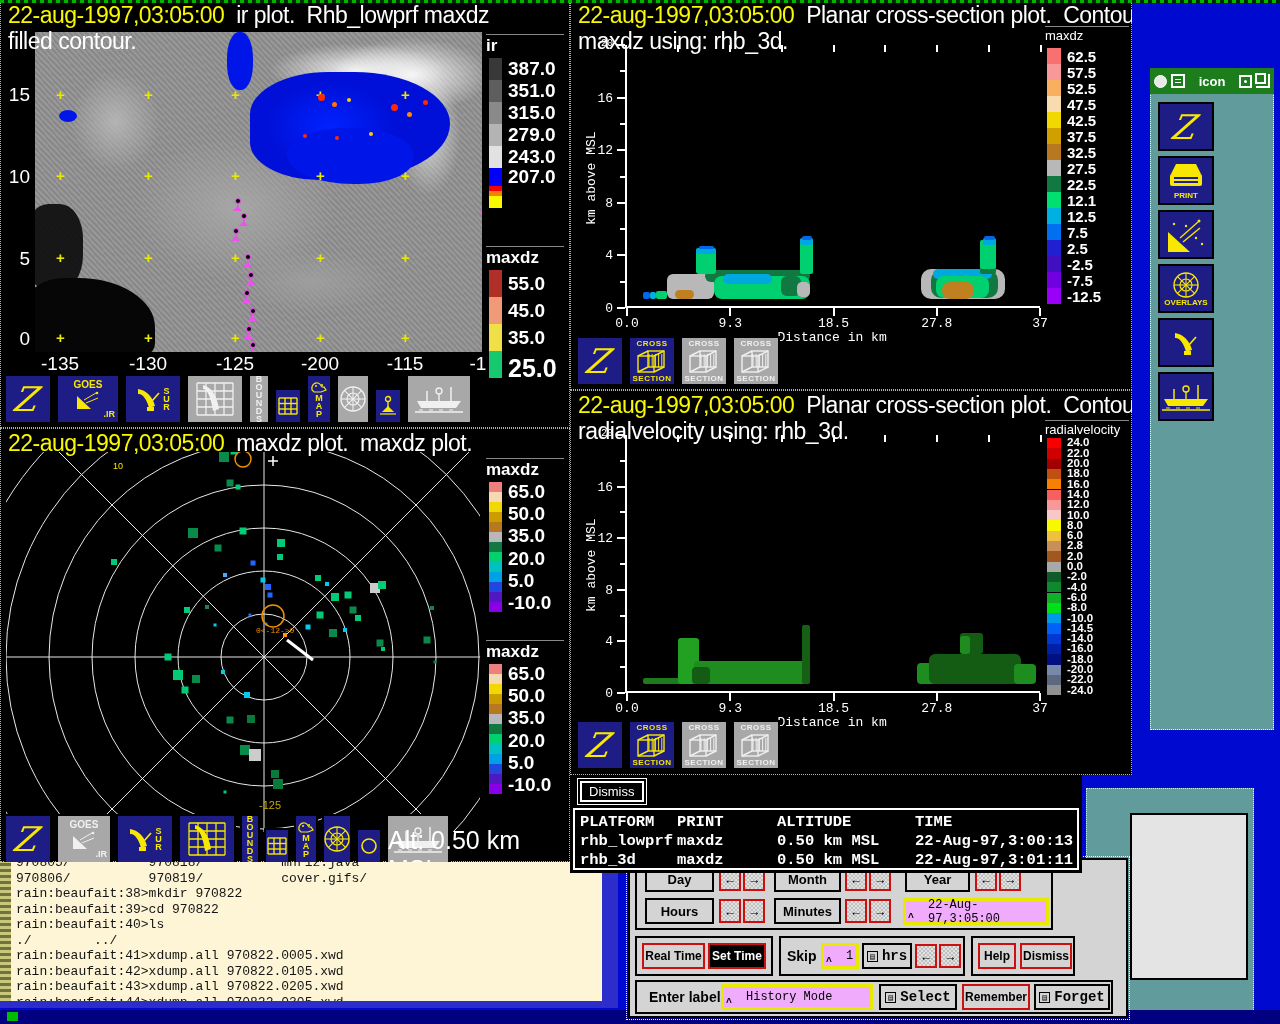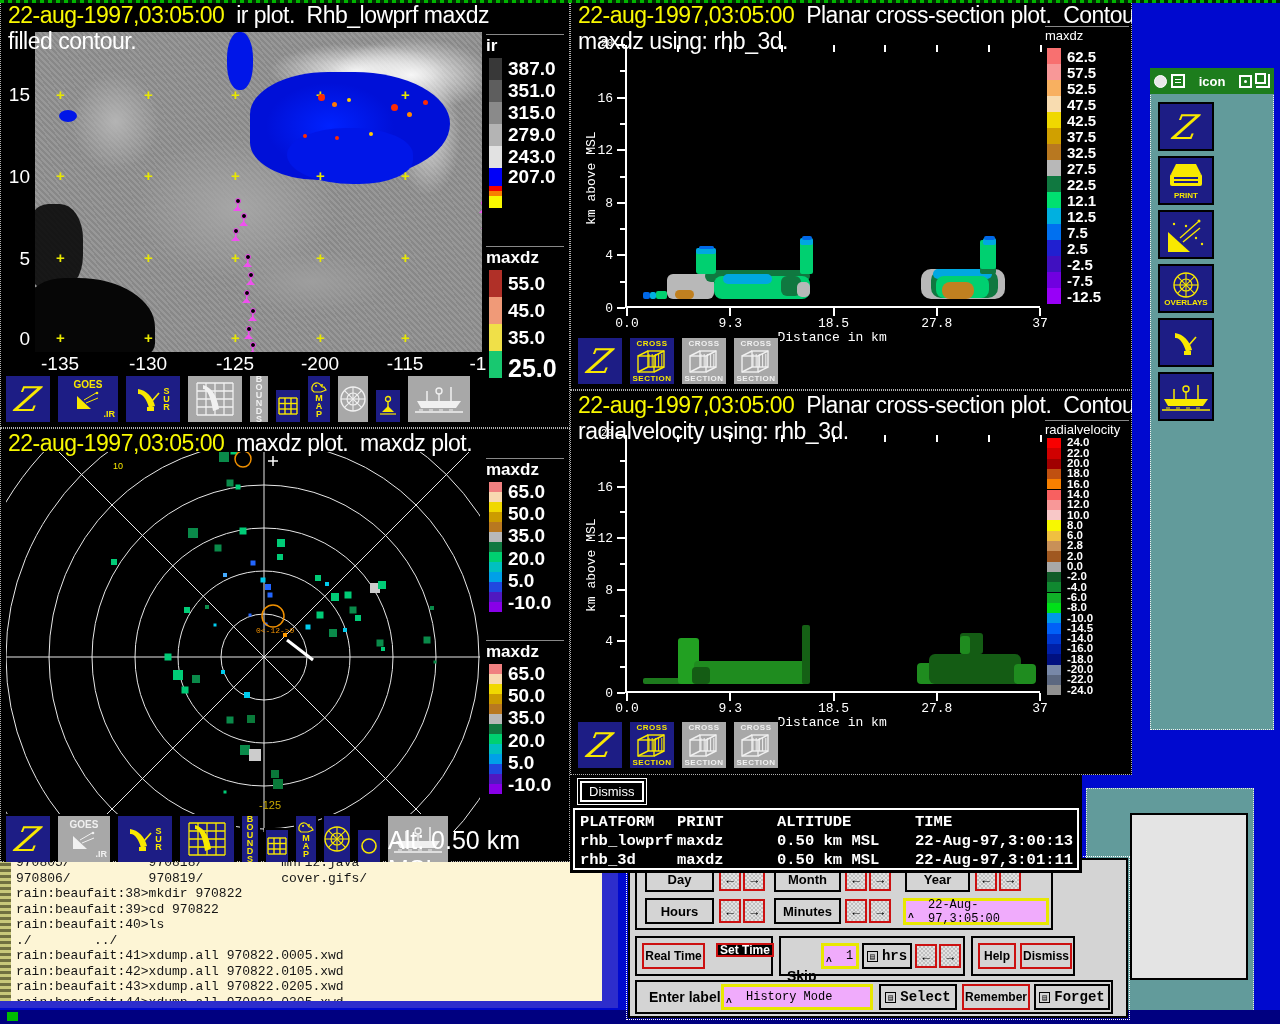--- a/index.html
+++ b/index.html
@@ -958,24 +958,24 @@
           <span>→</span>
         </div>
       <div class="yfield" style="position:absolute;left:266px;top:42px;width:146px;height:27px;">
           <span>22-Aug-97,3:05:00</span>
           <span class="caret">^</span>
         </div>
     </div>
 
     <div class="mframe" style="left:5px;top:76px;width:138px;height:40px;">
       <div class="mbtn rbtn" style="position:absolute;left:5px;top:5px;width:63px;height:26px;font-size:12px;">Real Time</div>
-      <div class="mbtn selbtn" style="position:absolute;left:71px;top:5px;width:58px;height:14px;font-size:12px;margin-left:8px;">Set Time</div>
+      <div class="mbtn selbtn" style="position:absolute;left:71px;top:5px;width:58px;height:26px;font-size:12px;">Set Time</div>
     </div>
     <div class="mframe" style="left:149px;top:76px;width:186px;height:40px;">
-      <span class="boldlab" style="position:absolute;left:6px;top:10px;margin-top:20px;">Skip</span>
+      <span class="boldlab" style="position:absolute;left:6px;top:10px;">Skip</span>
       <div class="yfield" style="position:absolute;left:40px;top:5px;width:38px;height:26px;">
           <span>1</span>
           <span class="caret">^</span>
         </div>
       <div class="mbtn mono-btn" style="position:absolute;left:81px;top:5px;width:50px;height:26px;">
           <span class="mi">▤</span>
           <span>hrs</span>
         </div>
       <div class="arrowb" style="position:absolute;left:134px;top:6px;">
           <span>←</span>

